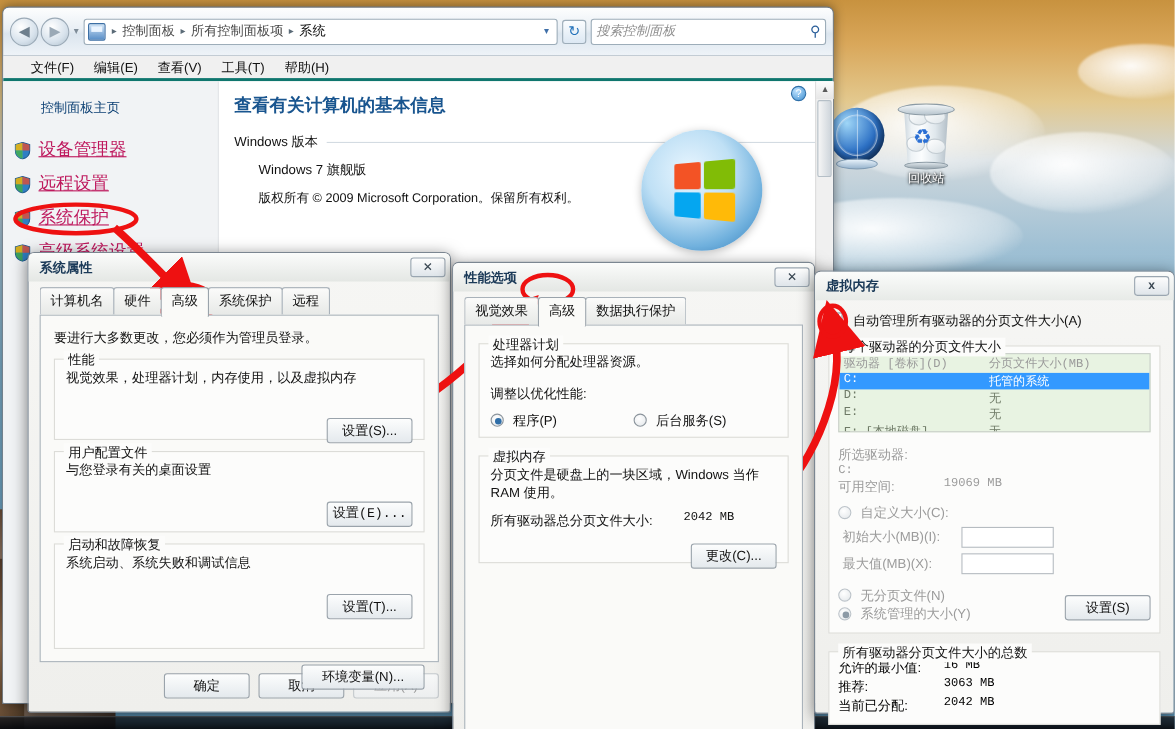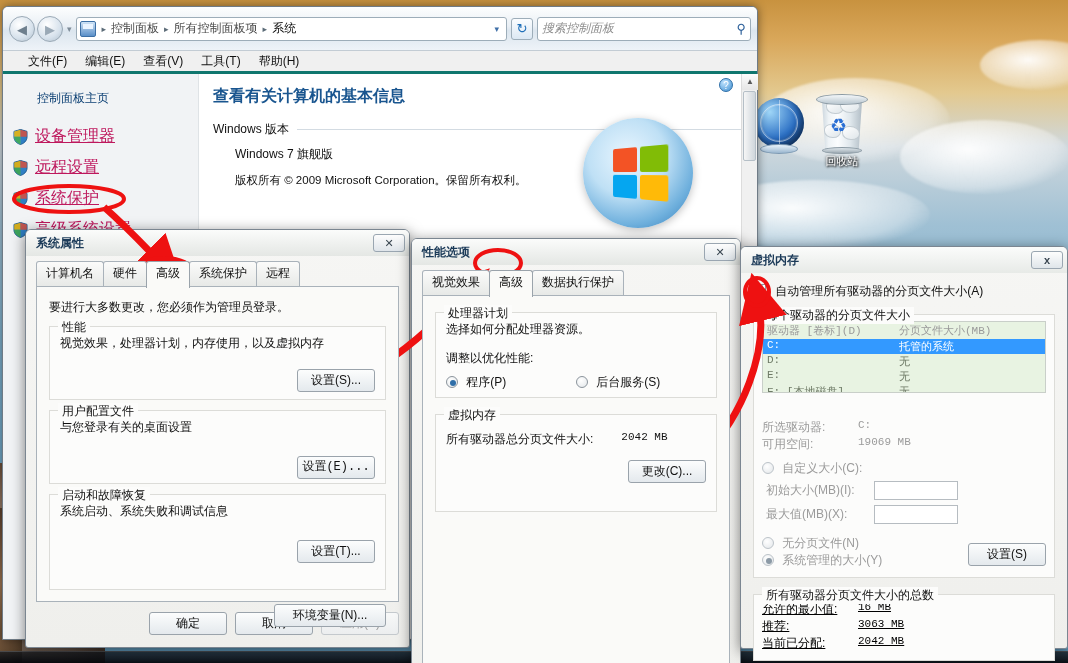--- a/index.html
+++ b/index.html
@@ -488,21 +488,21 @@
       <span class="tab active">高级</span>
       <span class="tab">系统保护</span>
       <span class="tab">远程</span>
     </div>
     <div class="tabpane">
       <div class="txt">要进行大多数更改，您必须作为管理员登录。</div>
 
       <div class="fieldset" style="height:74px;">
         <span class="legend">性能</span>
         <div class="txt">视觉效果，处理器计划，内存使用，以及虚拟内存</div>
-        <div class="btn-row" style="margin-top:17px;">
+        <div class="btn-row" style="margin-top:28px;">
           <span class="btn">设置(S)...</span>
         </div>
       </div>
 
       <div class="fieldset" style="height:74px;font-family:Liberation Mono, monospace;">
         <span class="legend">用户配置文件</span>
         <div class="txt">与您登录有关的桌面设置</div>
         <div class="btn-row" style="margin-top:20px;">
           <span class="btn">设置(E)...</span>
         </div>
@@ -553,20 +553,21 @@
           </label>
           <label>
             <span class="radio"></span>
             <span class="txt">后台服务(S)</span>
           </label>
         </div>
       </div>
 
       <div class="fieldset" style="margin-top:16px;height:98px;">
         <span class="legend">虚拟内存</span>
+        <div class="txt">分页文件是硬盘上的一块区域，Windows 当作 RAM 使用。</div>
         <div style="display:flex;margin-top:8px;">
           <span class="txt" style="flex:0 0 auto;">所有驱动器总分页文件大小:</span>
           <span class="txt mono" style="margin-left:28px;">2042 MB</span>
         </div>
         <div class="btn-row" style="margin-top:12px;">
           <span class="btn">更改(C)...</span>
         </div>
       </div>
     </div>
   </div>
@@ -603,21 +604,21 @@
           <span class="vm-c1">E:</span>
           <span class="vm-c2">无</span>
         </div>
         <div class="vm-row">
           <span class="vm-c1">F:    [本地磁盘]</span>
           <span class="vm-c2">无</span>
         </div>
 
       </div>
 
-      <div class="kv grey" style="margin-top:26px;">
+      <div class="kv grey" style="margin-top:12px;flex-direction:column;">
         <span class="k">所选驱动器:</span>
         <span class="v">C:</span>
       </div>
       <div class="kv grey">
         <span class="k">可用空间:</span>
         <span class="v">19069 MB</span>
       </div>
 
       <label style="display:block;margin-top:7px;">
         <span class="radio dim"></span>
@@ -640,21 +641,21 @@
           </label>
           <label style="display:block;">
             <span class="radio dim on"></span>
             <span class="txt grey">系统管理的大小(Y)</span>
           </label>
         </div>
         <span class="btn" style="margin-top:12px;">设置(S)</span>
       </div>
     </div>
 
-    <div class="fieldset" style="margin-top:16px;padding:6px 8px 8px 8px;text-decoration:underline;">
+    <div class="fieldset" style="margin-top:16px;padding:6px 8px 8px 8px;">
       <span class="legend">所有驱动器分页文件大小的总数</span>
       <div class="kv">
         <span class="k">允许的最小值:</span>
         <span class="v">16 MB</span>
       </div>
       <div class="kv">
         <span class="k">推荐:</span>
         <span class="v">3063 MB</span>
       </div>
       <div class="kv">

